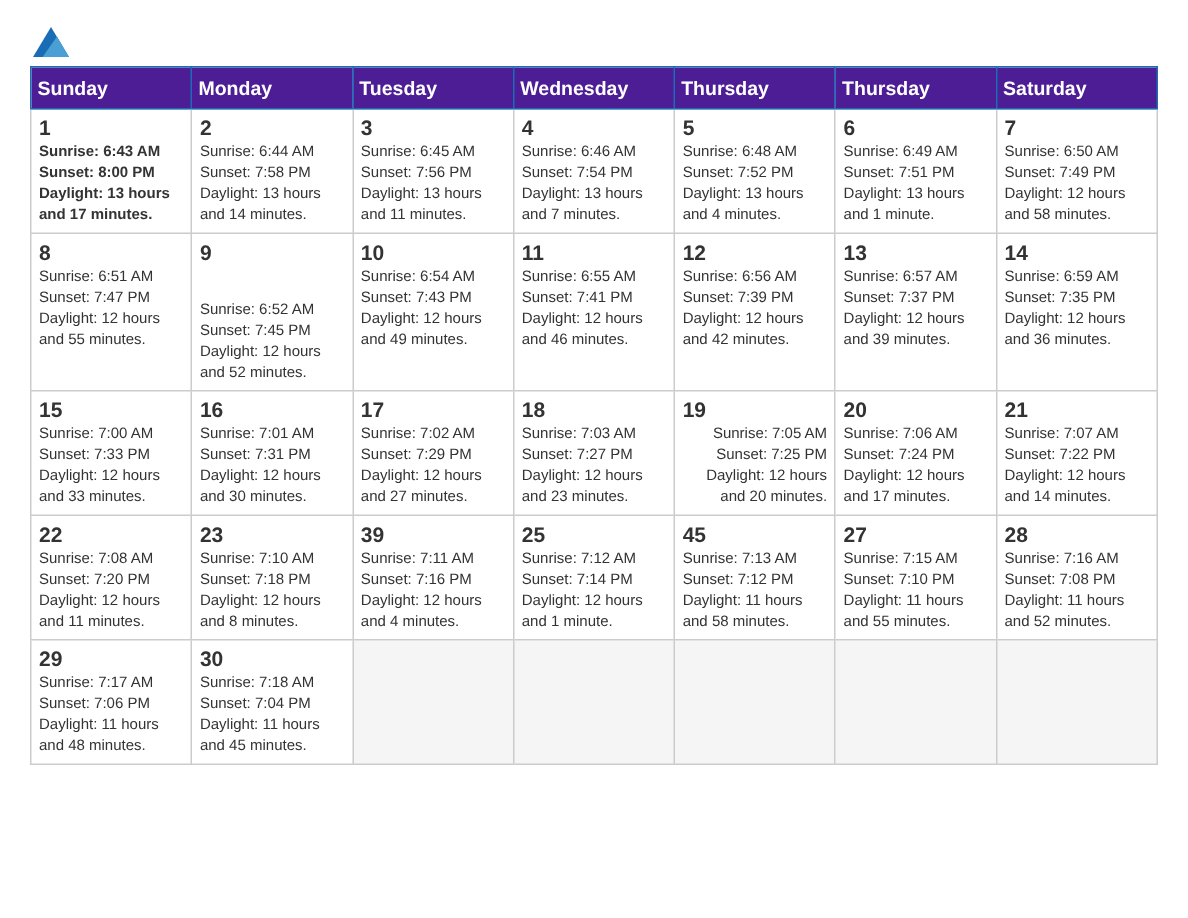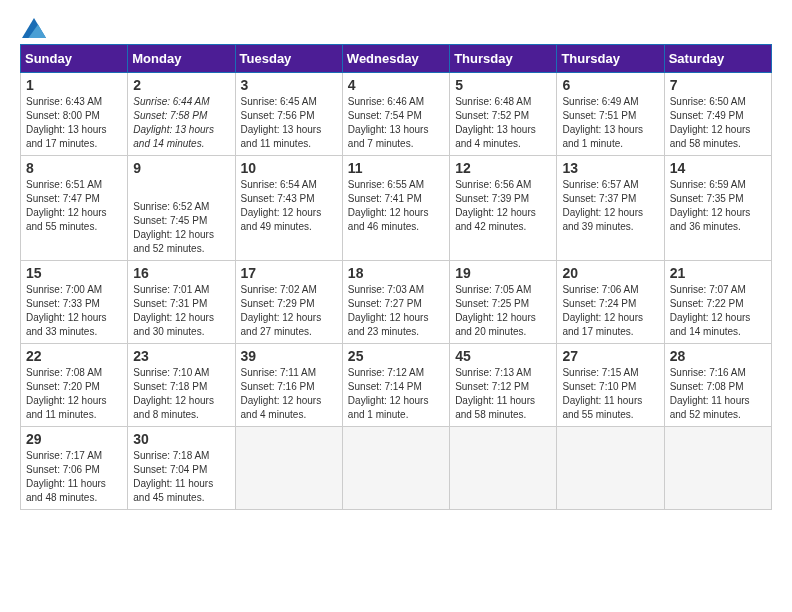--- a/index.html
+++ b/index.html
@@ -119,28 +119,28 @@
         <th>Wednesday</th>
         <th>Thursday</th>
         <th>Thursday</th>
         <th>Saturday</th>
       </tr>
   </thead>
   <tbody id="calendar-body">
   <tr>
         <td>
           <span class="day-number">1</span>
-          <div class="day-info" style="white-space: pre-line;">Sunrise: 6:43 AM
+          <div class="day-info" style="white-space: pre-line; font-weight: bold;">Sunrise: 6:43 AM
 Sunset: 8:00 PM
 Daylight: 13 hours
 and 17 minutes.</div>
         </td>
         <td>
           <span class="day-number">2</span>
-          <div class="day-info" style="white-space: pre-line; font-style: italic;">Sunrise: 6:44 AM
+          <div class="day-info" style="white-space: pre-line;">Sunrise: 6:44 AM
 Sunset: 7:58 PM
 Daylight: 13 hours
 and 14 minutes.</div>
         </td>
         <td>
           <span class="day-number">3</span>
           <div class="day-info" style="white-space: pre-line;">Sunrise: 6:45 AM
 Sunset: 7:56 PM
 Daylight: 13 hours
 and 11 minutes.</div>
@@ -249,21 +249,21 @@
         </td>
         <td>
           <span class="day-number">18</span>
           <div class="day-info" style="white-space: pre-line;">Sunrise: 7:03 AM
 Sunset: 7:27 PM
 Daylight: 12 hours
 and 23 minutes.</div>
         </td>
         <td>
           <span class="day-number">19</span>
-          <div class="day-info" style="white-space: pre-line;">Sunrise: 7:05 AM
+          <div class="day-info" style="white-space: pre-line; text-align: right;">Sunrise: 7:05 AM
 Sunset: 7:25 PM
 Daylight: 12 hours
 and 20 minutes.</div>
         </td>
         <td>
           <span class="day-number">20</span>
           <div class="day-info" style="white-space: pre-line;">Sunrise: 7:06 AM
 Sunset: 7:24 PM
 Daylight: 12 hours
 and 17 minutes.</div>

